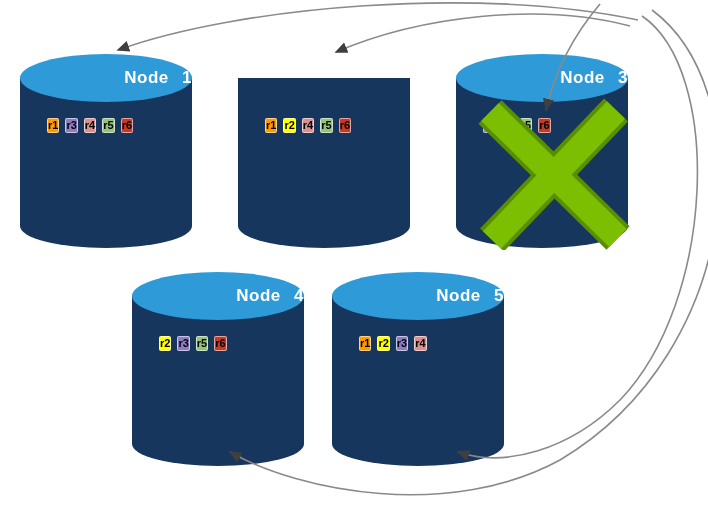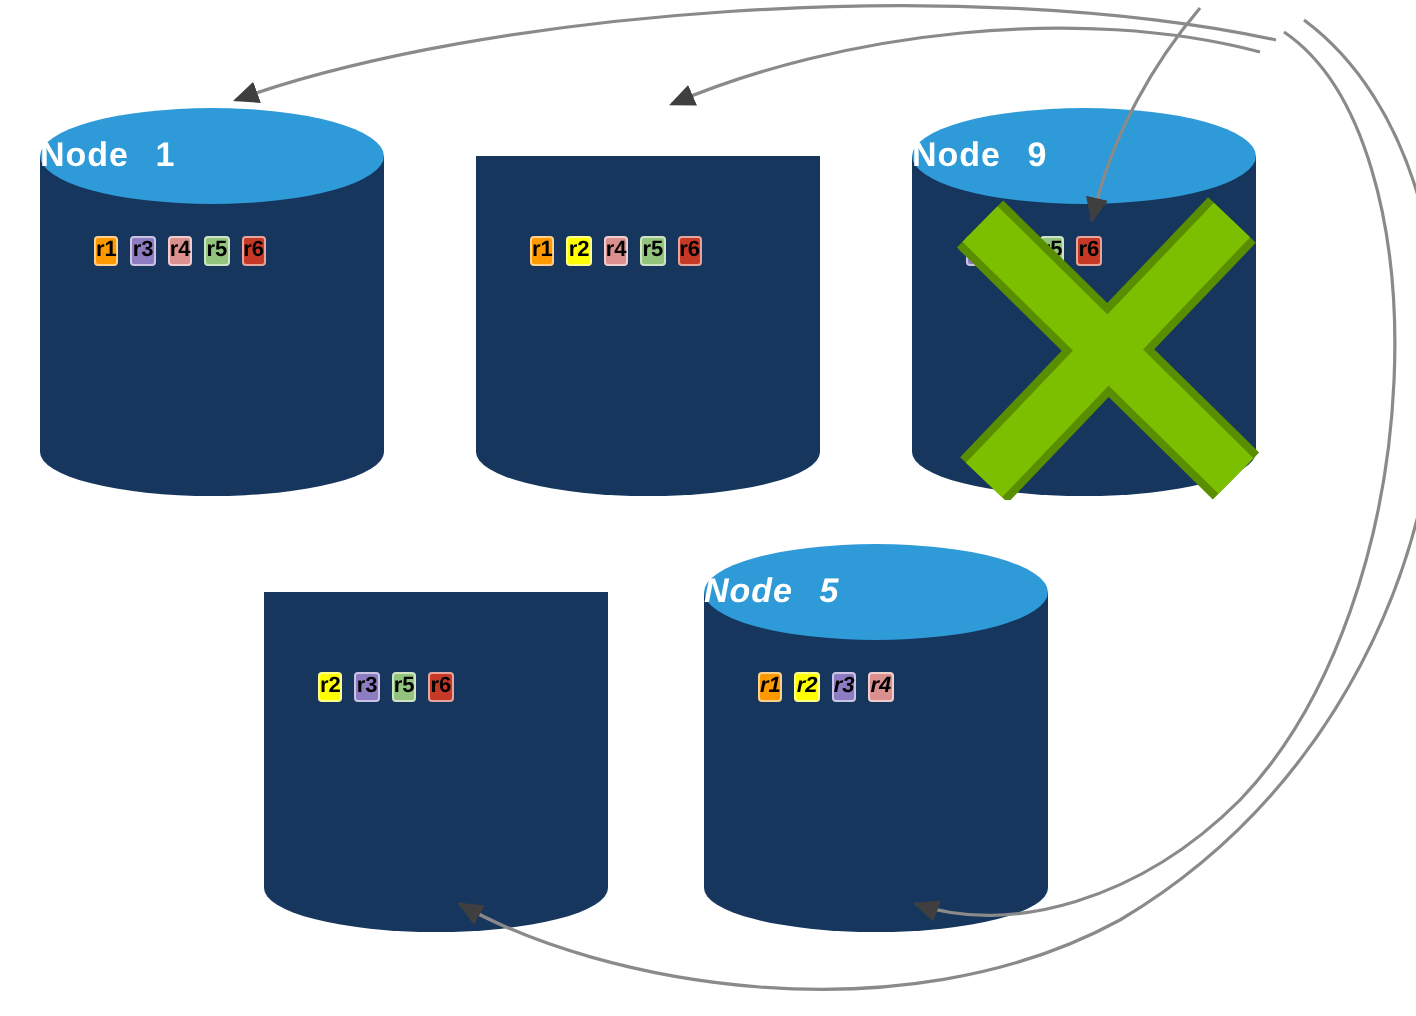--- a/index.html
+++ b/index.html
@@ -35,21 +35,21 @@
     position: absolute;
     left: 0;
     top: 0;
     width: 100%;
     height: 48px;
     border-radius: 50%;
     background: var(--cyl-top, #2E9BD8);
     z-index: 2;
     display: flex;
     align-items: center;
-    justify-content: flex-start;
+    justify-content: flex-end;
   }
   .cyl .title {
     color: var(--title-text, #ffffff);
     font-weight: bold;
     font-size: 17px;
     letter-spacing: 0.5px;
     word-spacing: 8px;
     user-select: none;
   }
   .cyl .bars {
@@ -72,21 +72,21 @@
     color: var(--bar-text, #000000);
     border: 1px solid rgba(255,255,255,0.55);
     border-radius: 2px;
   }
 
   
   #node-1 { left: 20px;  top: 54px;  }
   #node-2 { left: 238px; top: 54px;  }
   #node-3 { left: 456px; top: 54px;  }
   #node-4 { left: 132px; top: 272px; }
-  #node-5 { left: 352px; top: 272px; font-style: italic; }
+  #node-5 { left: 332px; top: 272px; }
 
   
   svg.arrows {
     position: absolute;
     left: 0;
     top: 0;
     width: 708px;
     height: 508px;
     z-index: 5;
     pointer-events: none;
@@ -147,32 +147,35 @@
       <div class="bar" style="background: rgb(255, 255, 0);">r2</div>
       <div class="bar" style="background: rgb(217, 144, 143);">r4</div>
       <div class="bar" style="background: rgb(147, 196, 125);">r5</div>
       <div class="bar" style="background: rgb(198, 57, 39);">r6</div>
     </div>
 </div>
 
 <div class="cyl" id="node-3">
   <div class="cyl-body"></div>
   <div class="cyl-top">
-    <span class="title">Node 9</span>
+    <span class="title">Node 3</span>
   </div>
   <div class="bars">
       <div class="bar" style="background: rgb(142, 124, 195);">r3</div>
       <div class="bar" style="background: rgb(217, 144, 143);">r4</div>
       <div class="bar" style="background: rgb(147, 196, 125);">r5</div>
       <div class="bar" style="background: rgb(198, 57, 39);">r6</div>
     </div>
 </div>
 
 <div class="cyl" id="node-4">
   <div class="cyl-body"></div>
+  <div class="cyl-top">
+    <span class="title">Node 4</span>
+  </div>
   <div class="bars">
       <div class="bar" style="background: rgb(255, 255, 0);">r2</div>
       <div class="bar" style="background: rgb(142, 124, 195);">r3</div>
       <div class="bar" style="background: rgb(147, 196, 125);">r5</div>
       <div class="bar" style="background: rgb(198, 57, 39);">r6</div>
     </div>
 </div>
 
 <div class="cyl" id="node-5">
   <div class="cyl-body"></div>

